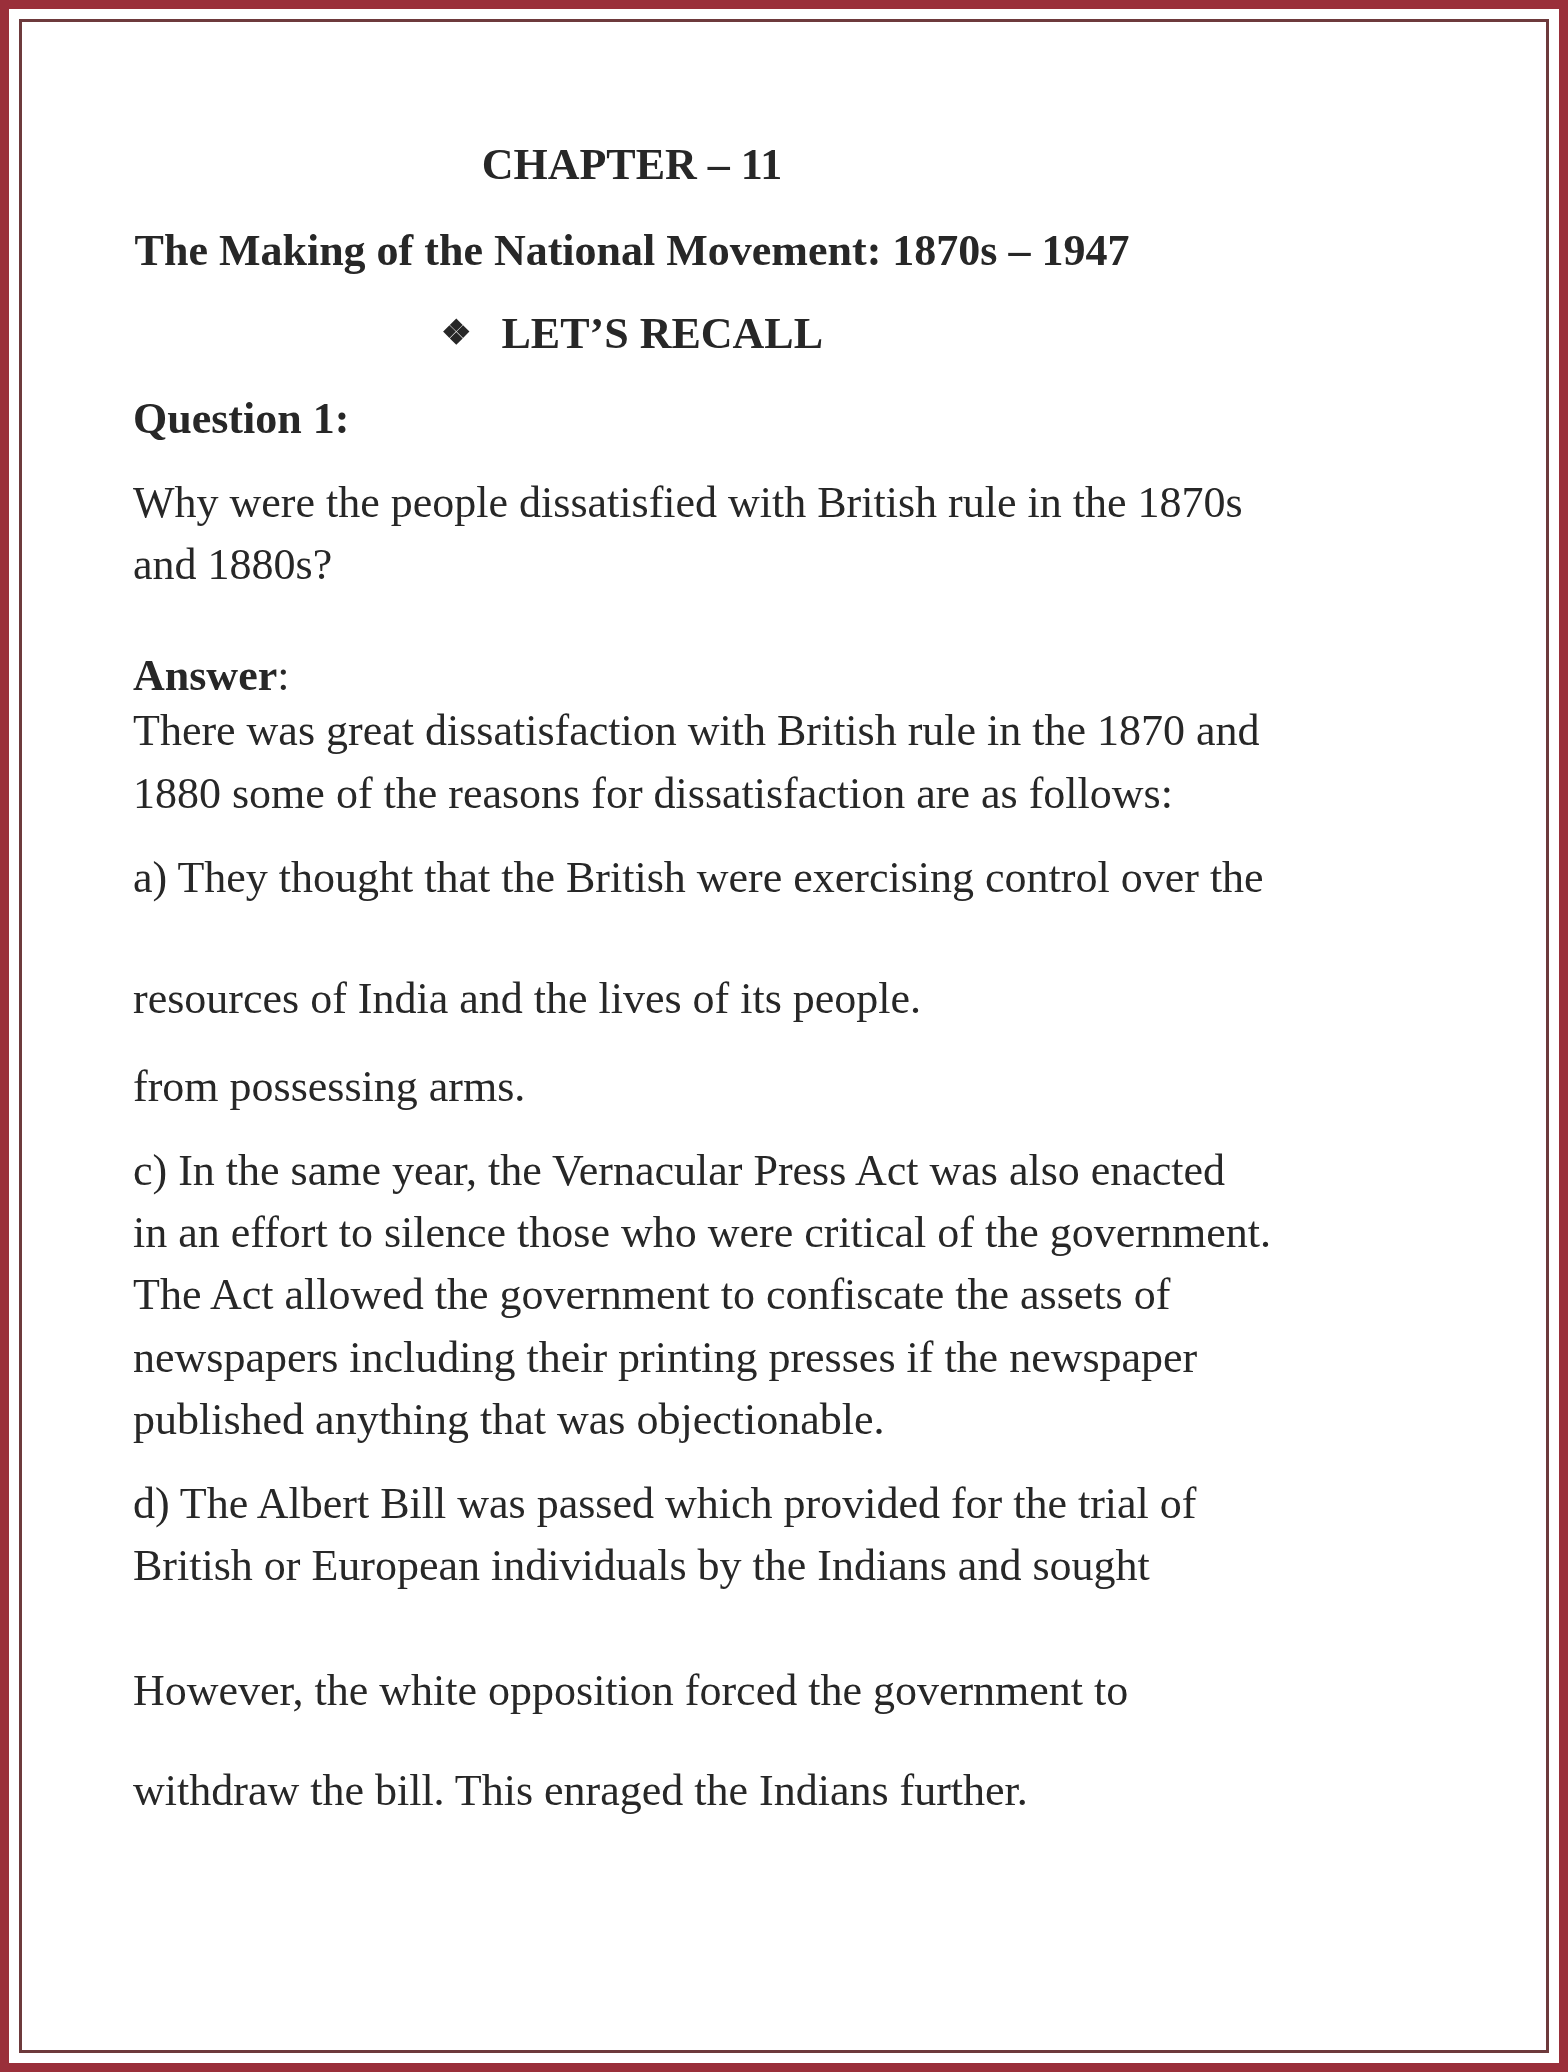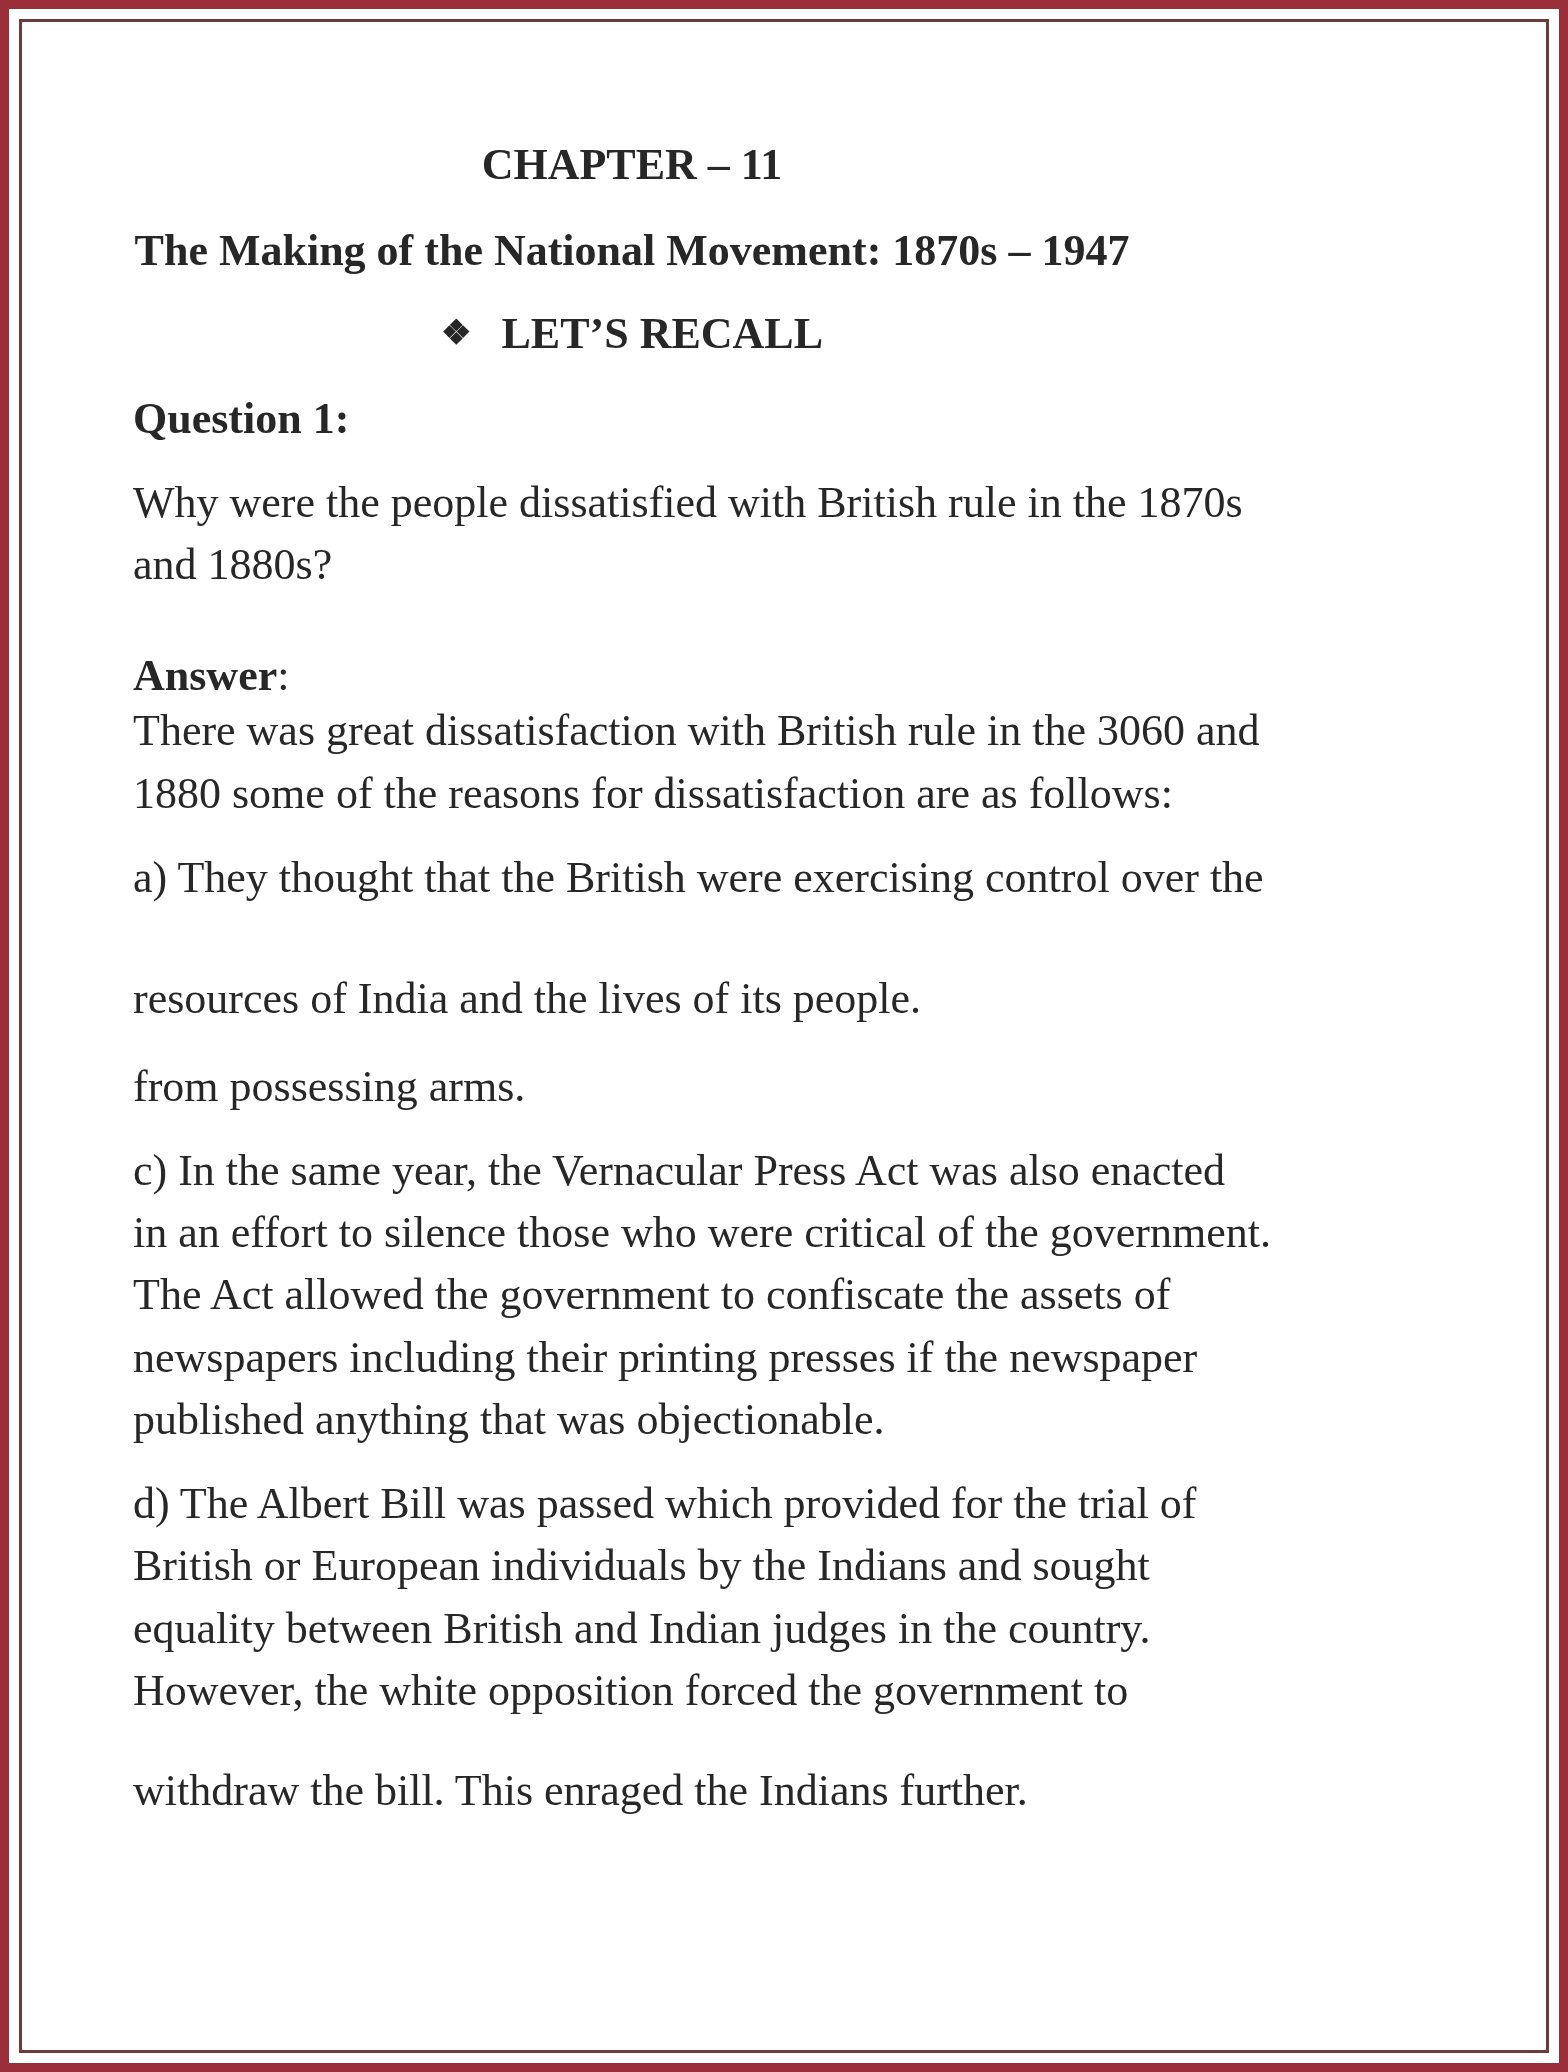--- a/index.html
+++ b/index.html
@@ -25,32 +25,31 @@
   <div class="line center bold" style="top:312px;">
     <span class="diamond">❖</span><span>LET’S RECALL</span>
   </div>
 
   <div class="line bold" style="top:397px;">Question 1:</div>
   <div class="line" style="top:481px;">Why were the people dissatisfied with British rule in the 1870s</div>
   <div class="line" style="top:543px;">and 1880s?</div>
 
   <div class="line" style="top:654px;"><span class="bold">Answer</span><span>:</span></div>
 
-  <div class="line" style="top:709px;">There was great dissatisfaction with British rule in the 3060 and</div>
+  <div class="line" style="top:709px;">There was great dissatisfaction with British rule in the 1870 and</div>
   <div class="line" style="top:772px;">1880 some of the reasons for dissatisfaction are as follows:</div>
 
   <div class="line" style="top:856px;">a) They thought that the British were exercising control over the</div>
   <div class="line" style="top:968px;margin-top:9px;">resources of India and the lives of its people.</div>
 
   <div class="line" style="top:1065px;">from possessing arms.</div>
 
   <div class="line" style="top:1149px;">c) In the same year, the Vernacular Press Act was also enacted</div>
   <div class="line" style="top:1211px;">in an effort to silence those who were critical of the government.</div>
   <div class="line" style="top:1273px;">The Act allowed the government to confiscate the assets of</div>
   <div class="line" style="top:1336px;">newspapers including their printing presses if the newspaper</div>
   <div class="line" style="top:1398px;">published anything that was objectionable.</div>
 
   <div class="line" style="top:1482px;">d) The Albert Bill was passed which provided for the trial of</div>
   <div class="line" style="top:1544px;">British or European individuals by the Indians and sought</div>
-  <div class="line" style="top:1607px;">equality between British and Indian judges in the country.</div>
   <div class="line" style="top:1669px;">However, the white opposition forced the government to</div>
   <div class="line" style="top:1769px;">withdraw the bill. This enraged the Indians further.</div>
 </div>
 
 </body></html>

